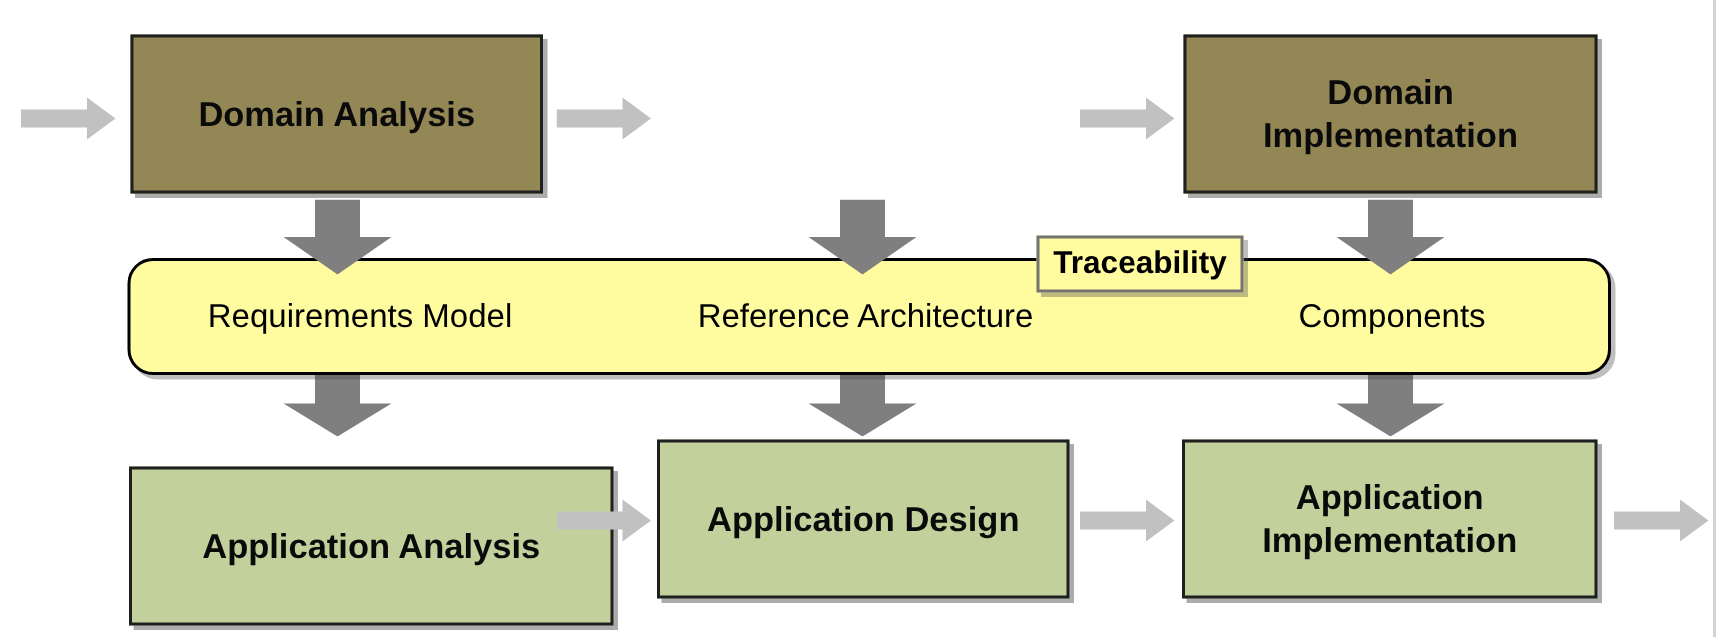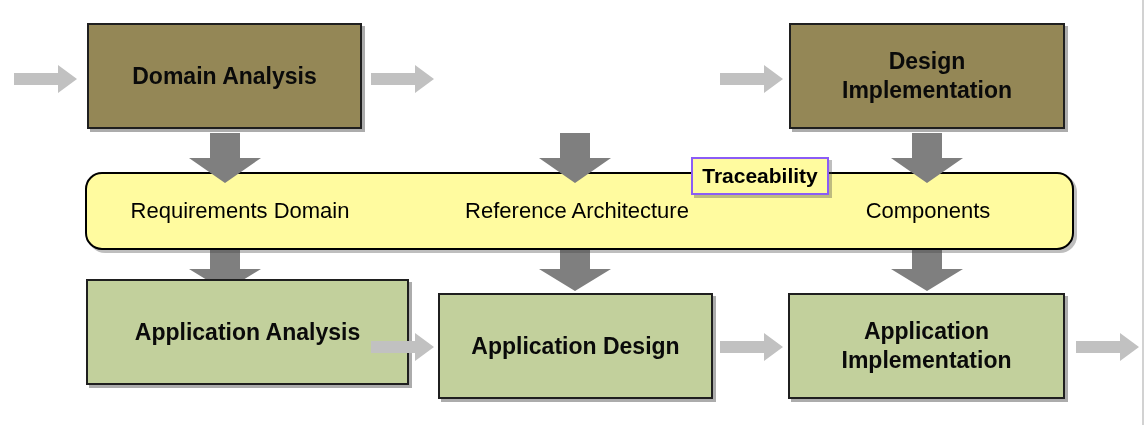--- a/index.html
+++ b/index.html
@@ -44,21 +44,21 @@
     font-size:22px;
     color:#000;
     white-space:nowrap;
     z-index:3;
   }
   .tag{
     position:absolute;
     left:691px;top:157px;width:138px;height:38px;
     display:flex;align-items:center;justify-content:center;
     background:var(--tag-fill,#FFFB9F);
-    border:2px solid #8b5cf6;
+    border:2px solid #737373;
     box-sizing:border-box;
     font-weight:bold;
     font-size:21px;
     color:#000;
     box-shadow:3px 3px 0 rgba(70,70,70,0.35);
     z-index:4;
   }
   svg.arrow{position:absolute;z-index:2;}
   .page-border{
     position:absolute;
@@ -71,32 +71,32 @@
 <body>
 
 <div class="canvas">
 
   <div class="page-border"></div>
 
   <div class="box domain" style="left:87px;top:23px;width:275px;height:106px">
     <span>Domain Analysis</span>
   </div>
   <div class="box domain" style="left:789px;top:23px;width:276px;height:106px">
-    <span>Design Implementation</span>
+    <span>Domain Implementation</span>
   </div>
 
   <div class="band"></div>
-  <span class="band-label" style="left:240px">Requirements Domain</span>
+  <span class="band-label" style="left:240px">Requirements Model</span>
   <span class="band-label" style="left:928px">Components</span>
   <span class="band-label" style="left:577px">Reference Architecture</span>
   <div class="tag">
     <span>Traceability</span>
   </div>
 
-  <div class="box application" style="left:86px;top:279px;width:323px;height:106px">
+  <div class="box application" style="left:86px;top:311px;width:323px;height:106px">
     <span>Application Analysis</span>
   </div>
   <div class="box application" style="left:788px;top:293px;width:277px;height:106px">
     <span>Application Implementation</span>
   </div>
   <div class="box application" style="left:438px;top:293px;width:275px;height:106px">
     <span>Application Design</span>
   </div>
 
   <svg class="arrow" style="left:14px;top:64px" width="64" height="30">

